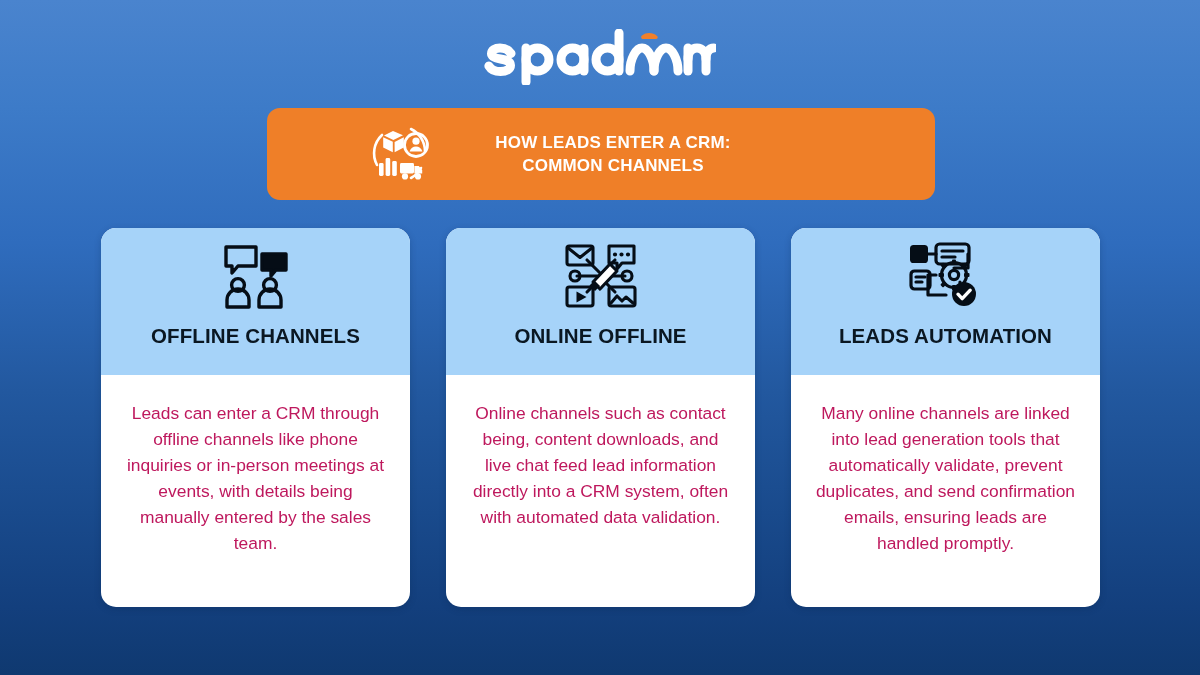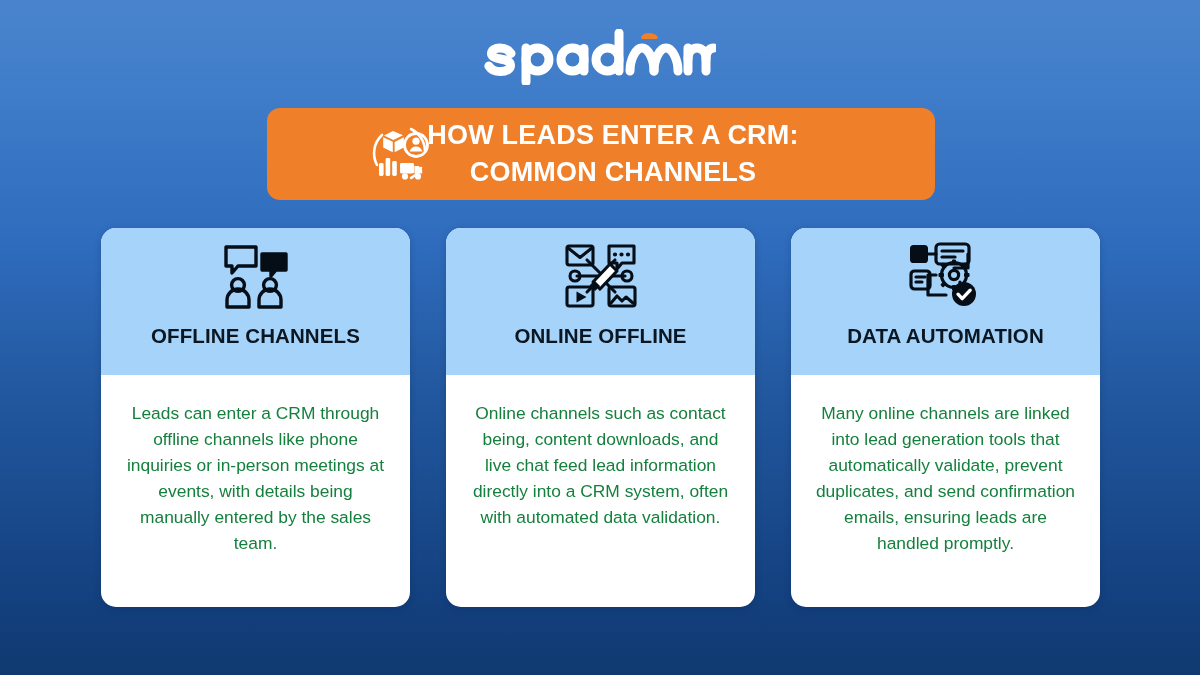--- a/index.html
+++ b/index.html
@@ -64,21 +64,21 @@
     left: 364px;
     top: 118px;
     width: 74px;
     height: 74px;
   }
   .banner-text {
     flex: 1;
     text-align: center;
     color: #ffffff;
     font-weight: bold;
-    font-size: 27px;
+    font-size: 17px;
     line-height: 1.38;
     letter-spacing: 0.2px;
     font-family: "Liberation Sans", sans-serif;
     padding-right: 52px;
   }
   .banner-text .l2 {
     display: block;
     text-align: center;
   }
 
@@ -124,21 +124,21 @@
     font-weight: bold;
     font-size: 20.5px;
     letter-spacing: 0.1px;
     text-align: center;
     font-family: "Liberation Sans", sans-serif;
   }
   .card-body {
     flex: 1;
     padding: 26px 22px 0 22px;
     box-sizing: border-box;
-    color: #15803d;
+    color: #be185d;
     font-size: 17.4px;
     line-height: 1.49;
     text-align: center;
     font-family: "Liberation Sans", sans-serif;
   }
 </style>
 </head>
 <body>
 
 <div id="slide">
@@ -313,19 +313,19 @@
 
             <g fill="none" stroke="#050d16" stroke-width="3.2" stroke-linejoin="round">
               <rect x="5" y="30" width="19" height="18" rx="3.4"></rect>
               <path d="M10 36h9M10 41h6" stroke-linecap="round"></path>
             </g>
 
             <circle cx="58" cy="53" r="12" fill="#050d16"></circle>
             <path d="M52 53.2l4.2 4.4 8-8.4" fill="none" stroke="#ffffff" stroke-width="3.4" stroke-linecap="round" stroke-linejoin="round"></path>
           </svg>
         </div>
-        <div class="card-title">DATA AUTOMATION</div>
+        <div class="card-title">LEADS AUTOMATION</div>
       </div>
       <div class="card-body">Many online channels are linked into lead generation tools that automatically validate, prevent duplicates, and send confirmation emails, ensuring leads are handled promptly.</div>
     </div>
 
   </div>
 </div>
 
 </body></html>

